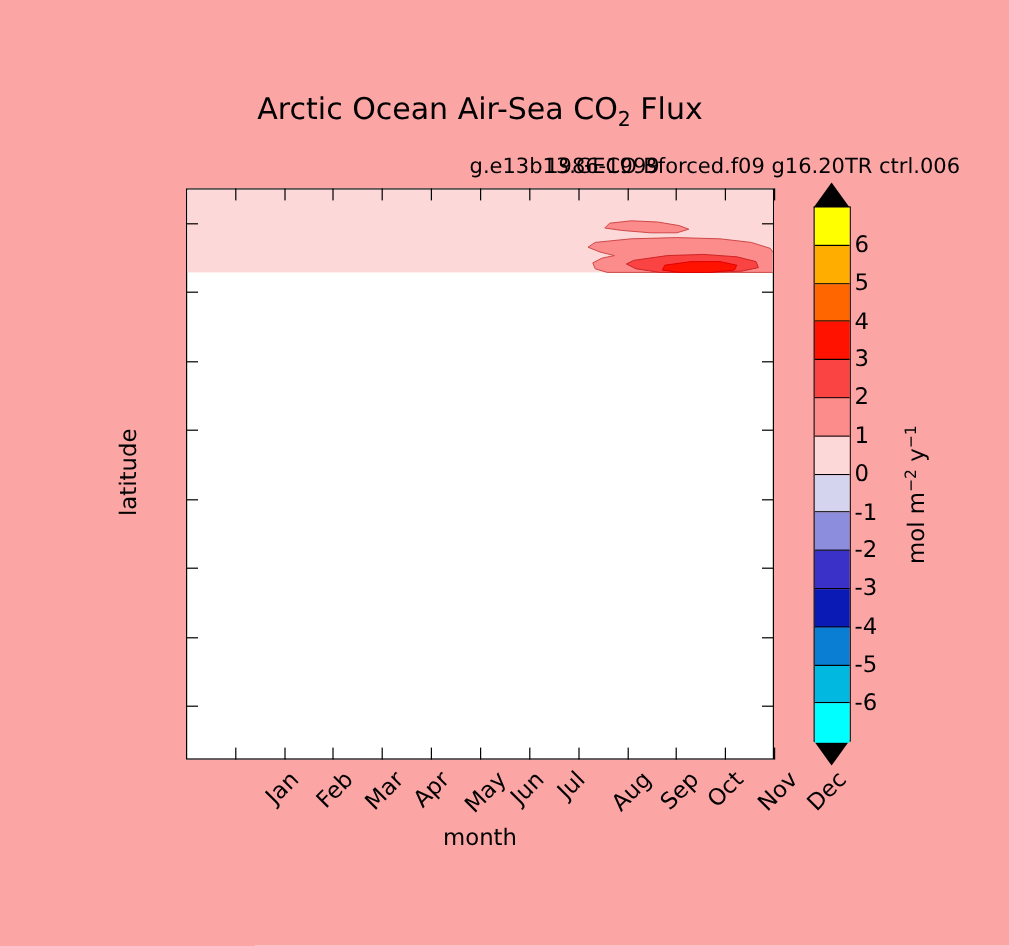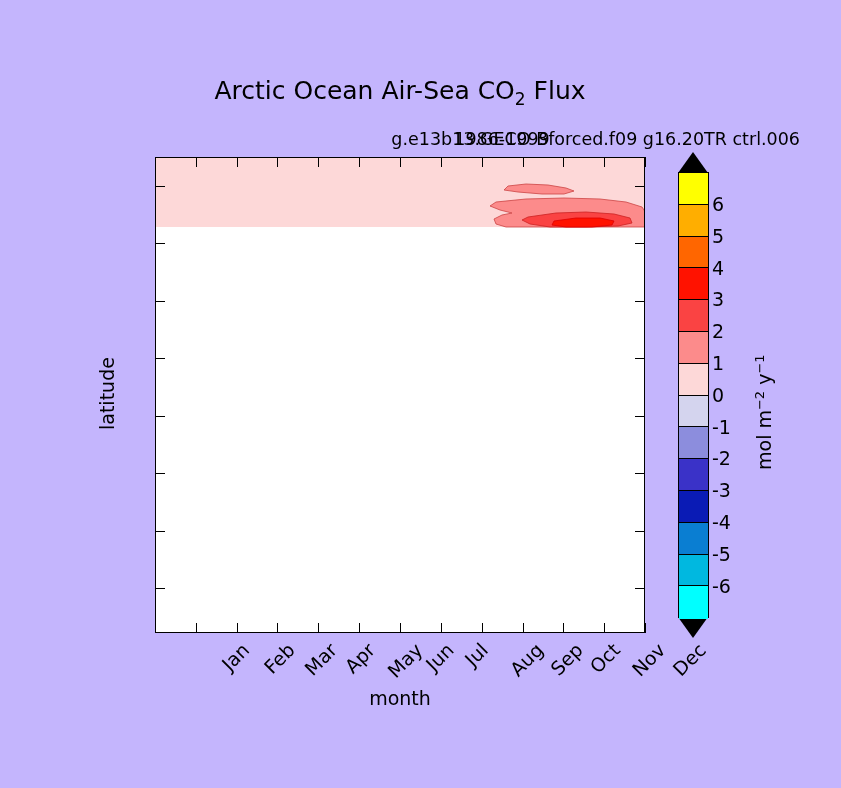--- a/index.html
+++ b/index.html
@@ -14,21 +14,21 @@
     overflow: hidden;
     font-family: "DejaVu Sans", sans-serif;
     color: #000000;
   }
 
   #figure {
     position: absolute;
     left: 0; top: 0;
     width: 841px;
     height: 788px;
-    background: #c4b5fd;
+    background: #fca5a5;
   }
 
   
   .title {
     position: absolute;
     left: 0;
     top: 76px;
     width: 800px;
     text-align: center;
     font-size: 25px;

